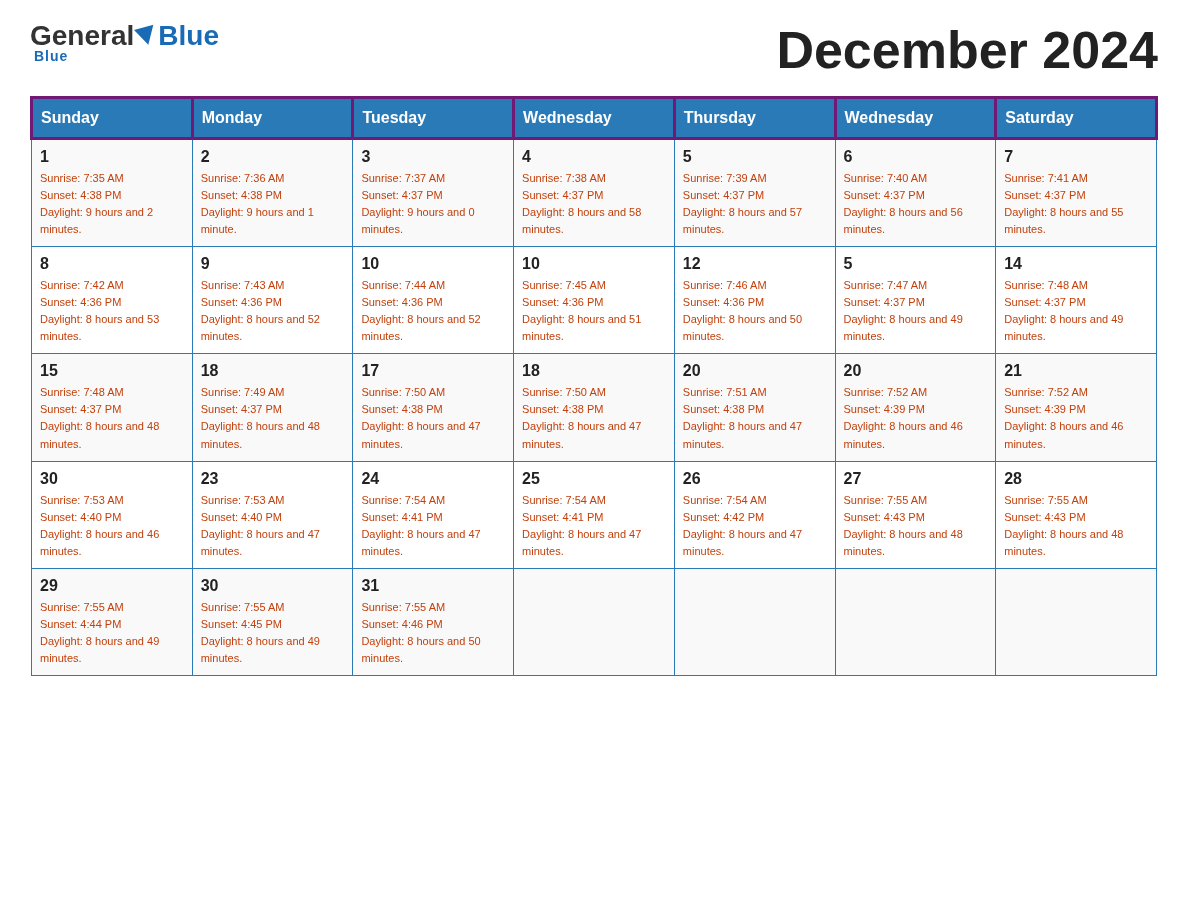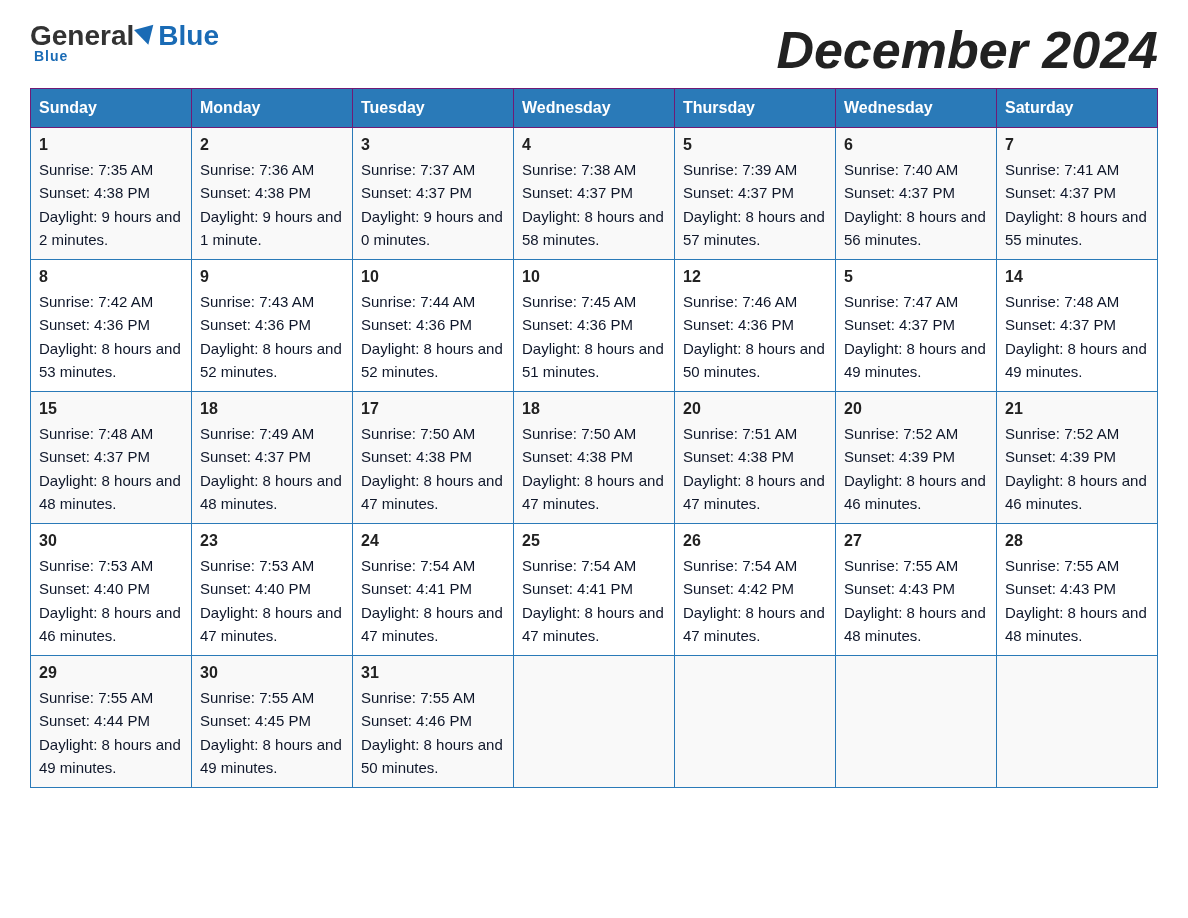--- a/index.html
+++ b/index.html
@@ -7,21 +7,21 @@
       font-family: Arial, sans-serif;
       background: #fff;
       width: 1188px;
       min-height: 918px;
       padding: 20px 30px;
     }
     .header {
       display: flex;
       justify-content: space-between;
       align-items: flex-start;
-      margin-bottom: 8px;
+      margin-bottom: 16px;
     }
     .logo {
       display: flex;
       flex-direction: column;
       align-items: flex-start;
     }
     .logo-text {
       display: flex;
       align-items: center;
       font-size: 28px;
@@ -44,21 +44,20 @@
     .logo-underline {
       color: #1a6bb5;
       font-size: 14px;
       font-weight: bold;
       letter-spacing: 1px;
       margin-top: -4px;
       margin-left: 4px;
     }
     .title-block {
       text-align: left;
-      font-style: italic;
     }
     .main-title {
       font-size: 52px;
       font-weight: bold;
       color: #222;
     }
     .subtitle {
       font-size: 20px;
       color: #444;
       margin-top: 4px;
@@ -68,38 +67,38 @@
       border-collapse: collapse;
       border: 1px solid #2a7ab8;
     }
     .calendar thead tr th {
       background-color: #2a7ab8;
       color: #fff;
       font-size: 16px;
       font-weight: bold;
       padding: 10px 8px;
       text-align: left;
-      border: 1px solid #701a75;
+      border: 3px solid #701a75;
     }
     .calendar tbody tr td {
       vertical-align: top;
       border: 1px solid #2a7ab8;
       padding: 8px;
       width: 14.28%;
       min-height: 110px;
     }
     .day-number {
       font-size: 16px;
       font-weight: bold;
       color: #222;
       margin-bottom: 4px;
     }
     .day-info {
-      font-size: 15px;
-      color: #0f172a;
+      font-size: 11px;
+      color: #c2410c;
       line-height: 1.55;
     }
     .empty-cell {
       background: #fff;
     }
     .calendar tbody tr:nth-child(odd) td {
       background-color: #f9f9f9;
     }
     .calendar tbody tr:nth-child(even) td {
       background-color: #fff;

